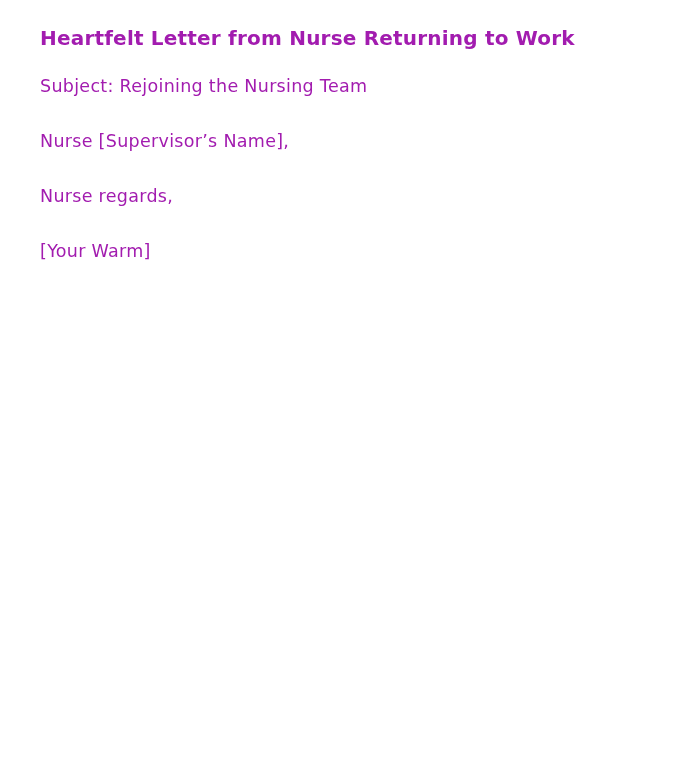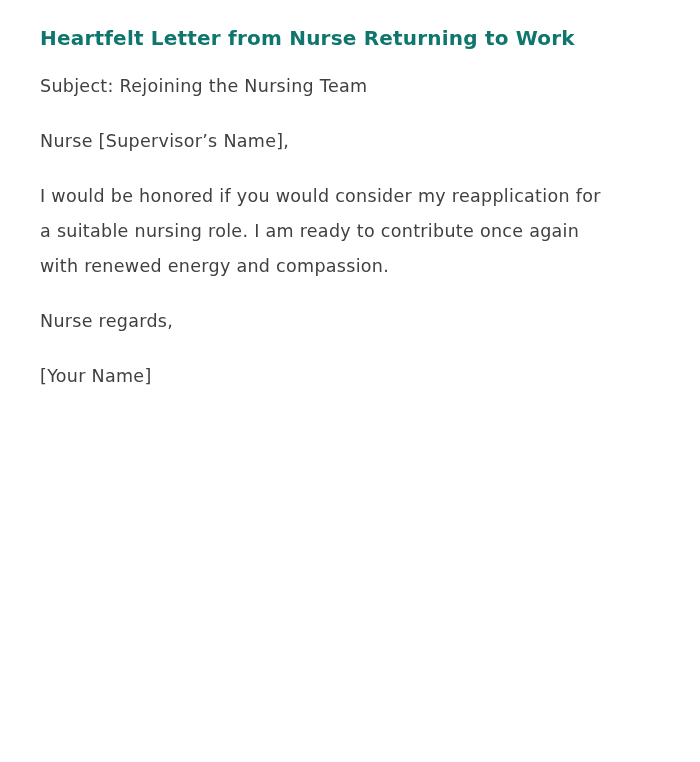--- a/index.html
+++ b/index.html
@@ -18,48 +18,45 @@
     width: 700px;
     height: 762px;
     background: #ffffff;
     padding: 24px 40px 0 40px;
   }
   .letter-title {
     margin: 0 0 17px 0;
     font-size: 20px;
     line-height: 28px;
     font-weight: bold;
-    color: #0f766e;
+    color: #a21caf;
     letter-spacing: 0.2px;
     white-space: pre-line;
   }
   .letter-text {
     margin: 9px 0 20px 0;
     font-size: 17.5px;
     line-height: 35px;
     font-weight: normal;
-    color: #404040;
+    color: #a21caf;
     letter-spacing: 0.3px;
     white-space: pre-line; 
   }
 </style>
 </head>
 <body>
 
 <div class="letter-page">
 
   <h1 class="letter-title">Heartfelt Letter from Nurse Returning to Work</h1>
 
   <p class="letter-text">Subject: Rejoining the Nursing Team</p>
 
   <p class="letter-text">Nurse [Supervisor’s Name],</p>
 
 
 
-  <p class="letter-text">I would be honored if you would consider my reapplication for
-a suitable nursing role. I am ready to contribute once again
-with renewed energy and compassion.</p>
 
   <p class="letter-text">Nurse regards,</p>
 
-  <p class="letter-text">[Your Name]</p>
+  <p class="letter-text">[Your Warm]</p>
 
 </div>
 
 </body></html>

